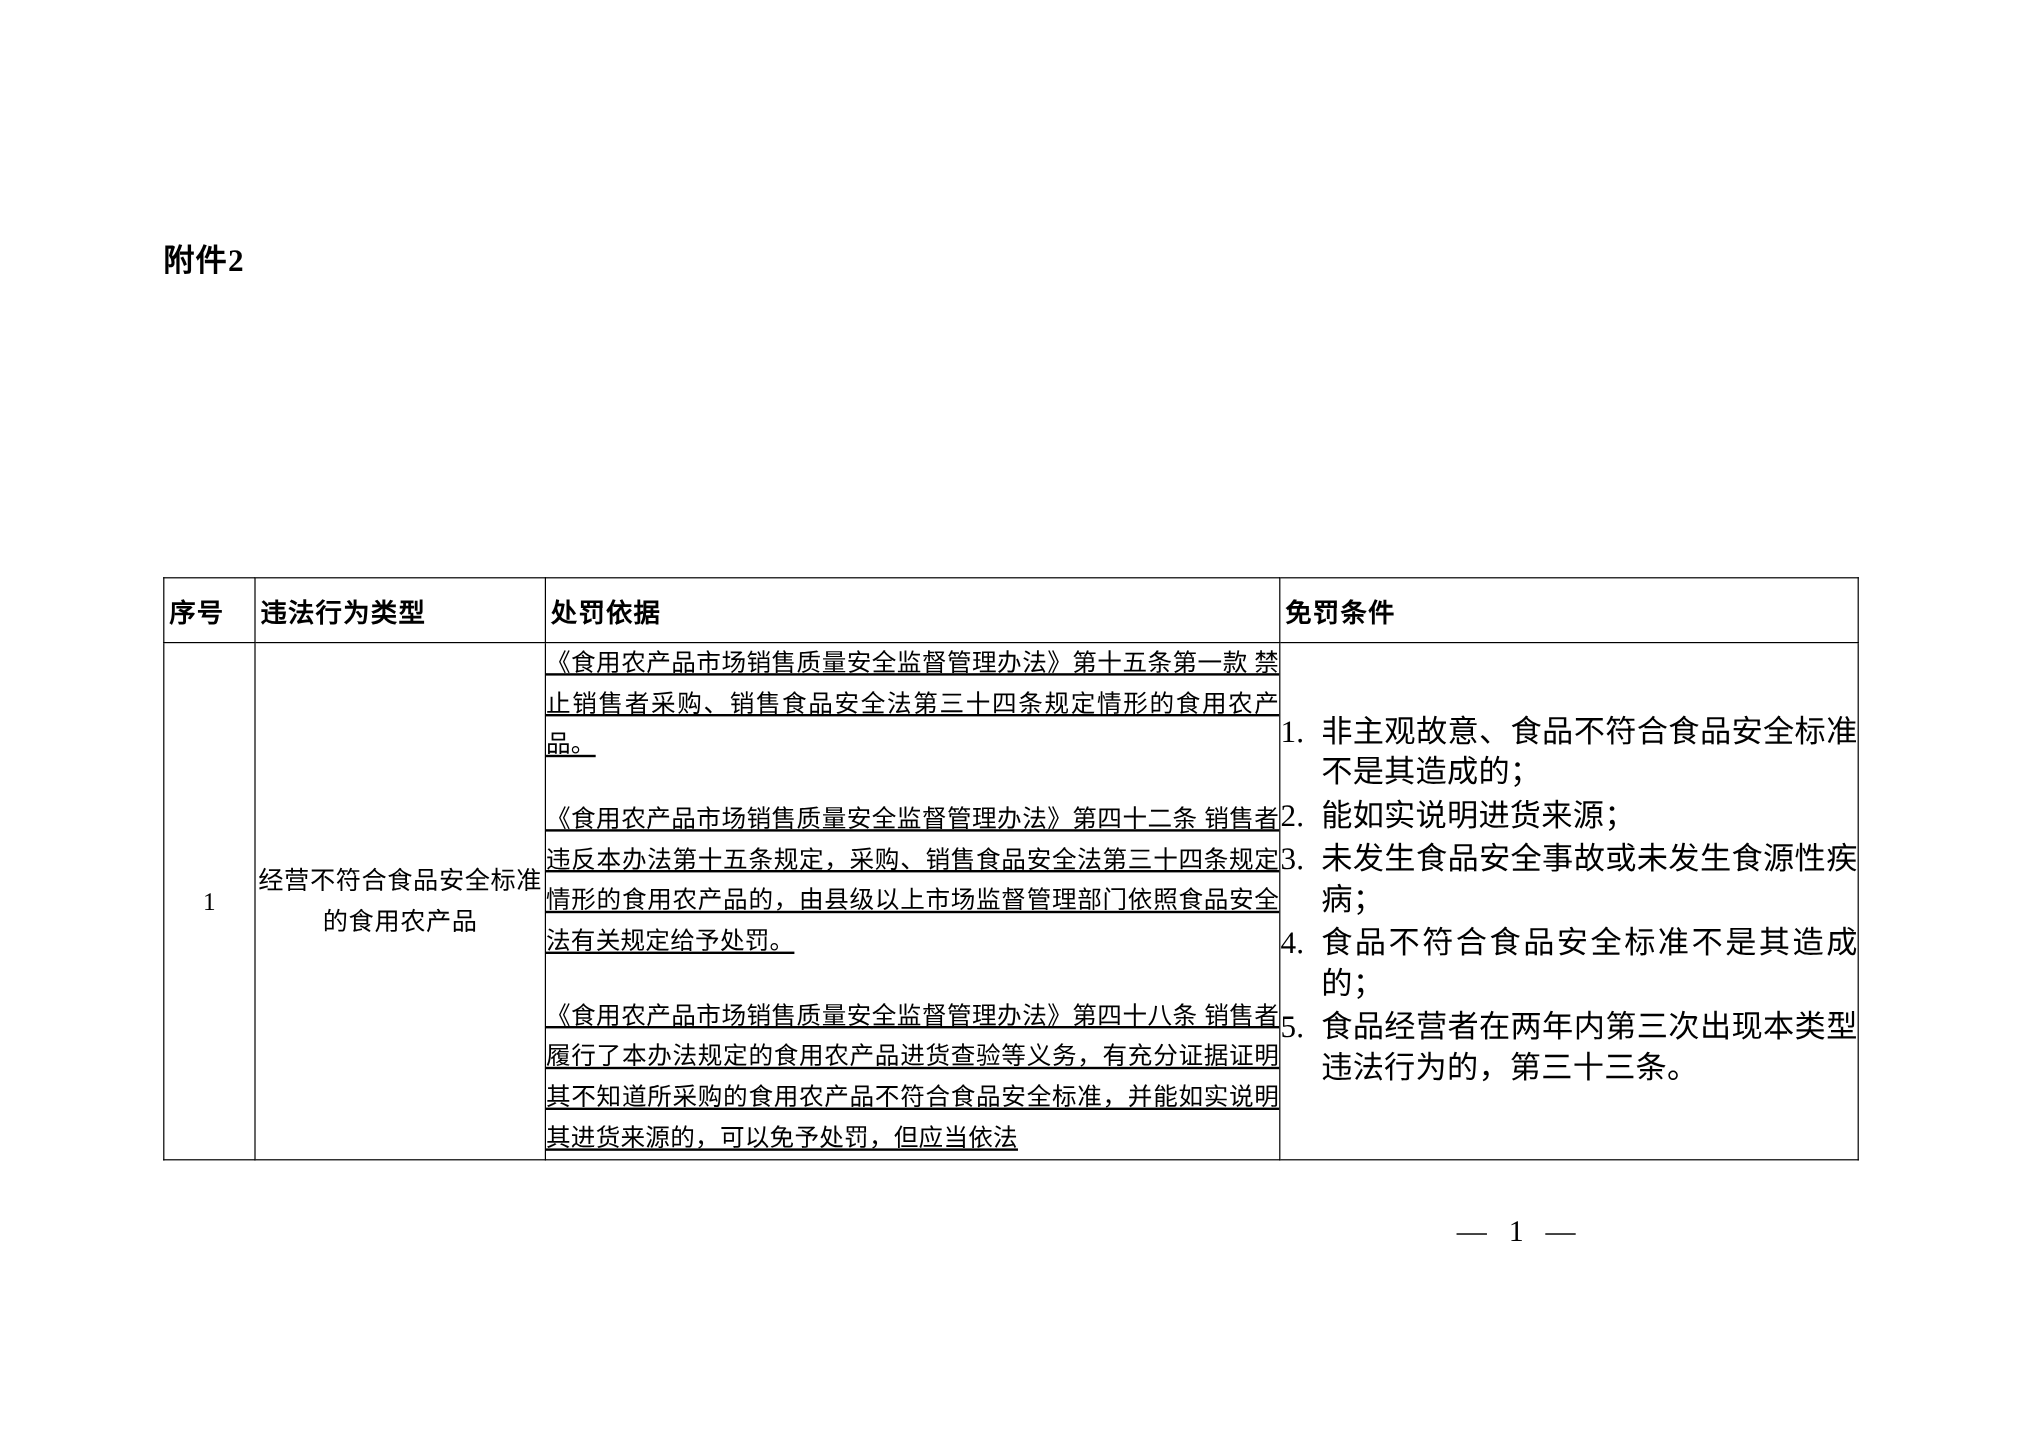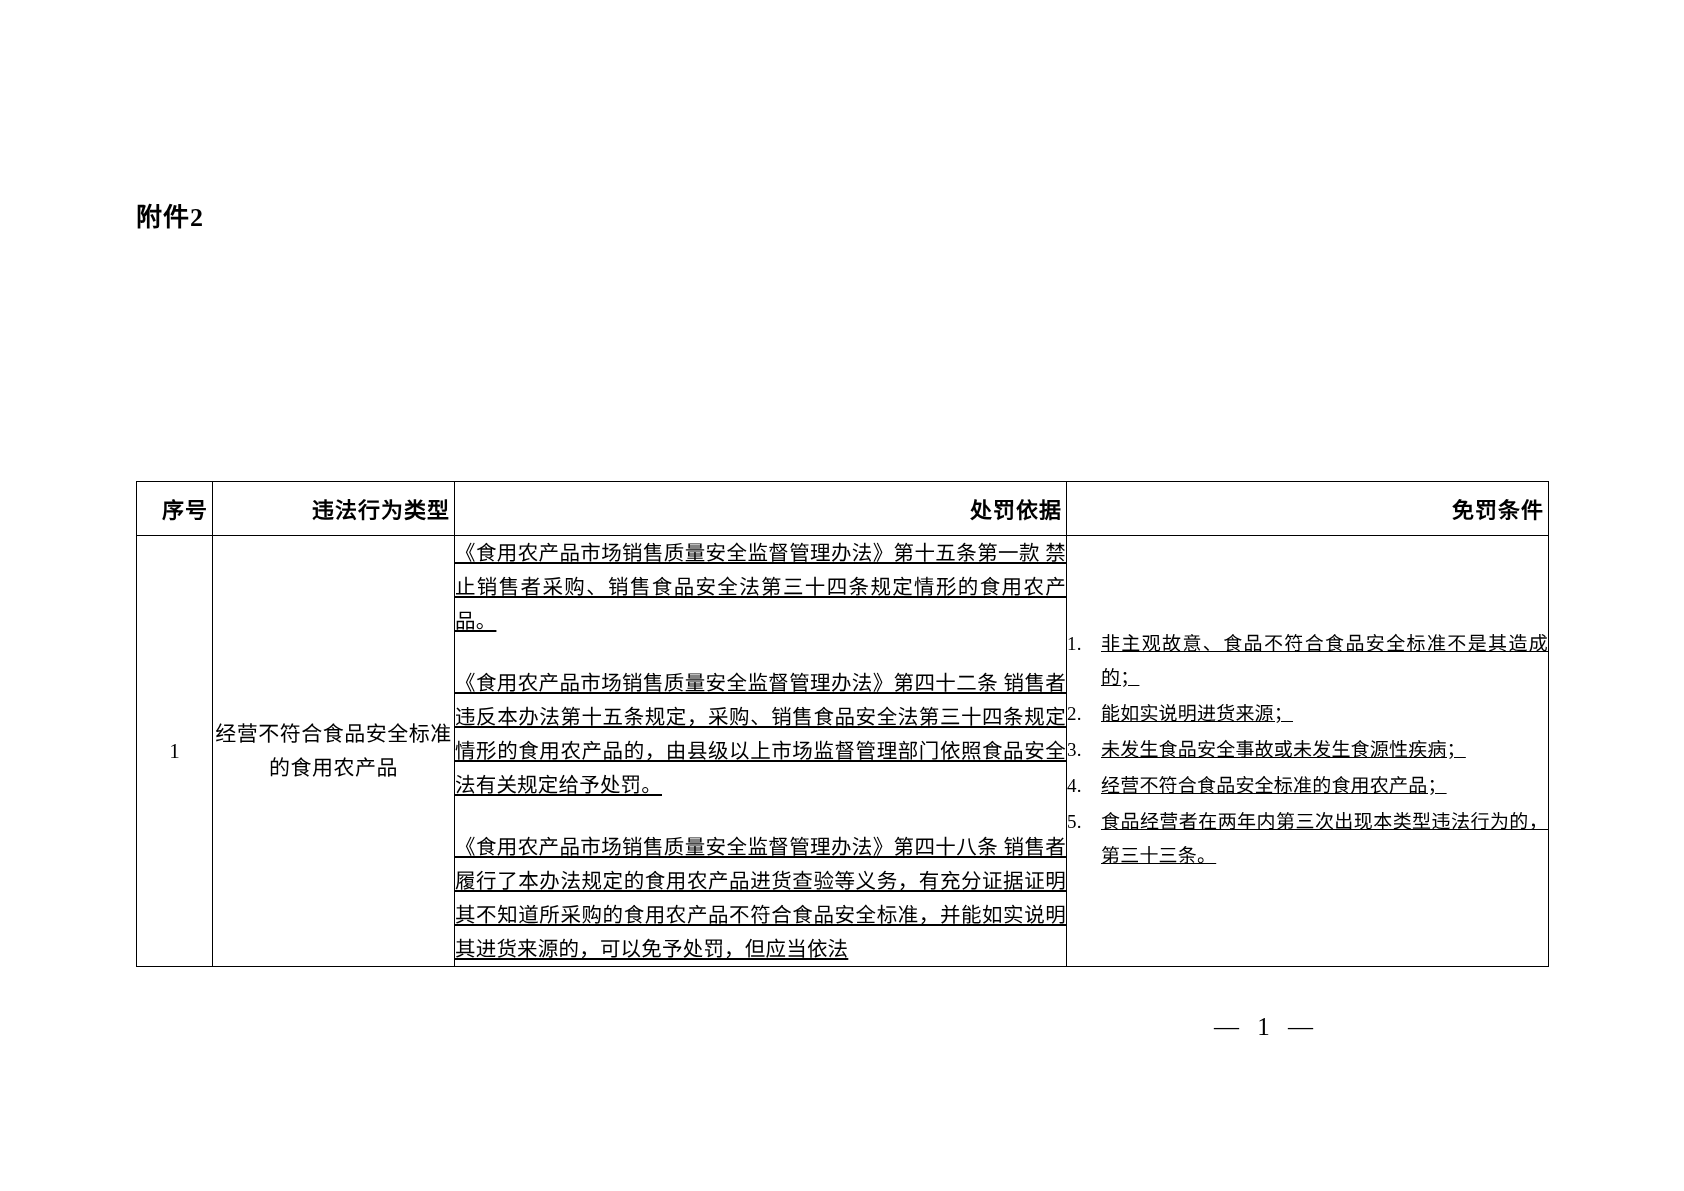--- a/index.html
+++ b/index.html
@@ -60,21 +60,21 @@
     width: 1412px;
     border-collapse: collapse;
     table-layout: fixed;
   }
   table.listing th, table.listing td {
     border: 1px solid #000000;
     vertical-align: middle;
     padding: 0;
   }
   .th-cell {
-    text-align: right;
+    text-align: left;
     font-size: 22px;
     font-weight: bold;
     padding: 10px 4px 11px 4px;
     letter-spacing: 1px;
   }
   .col-seq { width: 76px; }
   .col-type { width: 242px; }
   .col-basis { width: 612px; }
   .col-cond { width: 482px; }
 
@@ -100,26 +100,25 @@
     letter-spacing: 0.2px;
     text-decoration: underline;
   }
   .cell-basis p {
     margin: 0 0 28px 0;
   }
   .cell-basis p:last-child {
     margin-bottom: 0;
   }
   .cell-cond {
-    font-size: 19px;
+    font-size: 26px;
     line-height: 34px;
     padding: 10px 10px 10px 14px;
     vertical-align: middle;
     letter-spacing: 0.2px;
-    text-decoration: underline;
   }
   ol.cond-list {
     margin: 0;
     padding-left: 34px;
     list-style: none;
     counter-reset: condctr;
   }
   ol.cond-list li {
     position: relative;
     margin: 0 0 2px 0;
@@ -180,21 +179,21 @@
         <td class="cell-basis">
           <p>《食用农产品市场销售质量安全监督管理办法》第十五条第一款 禁止销售者采购、销售食品安全法第三十四条规定情形的食用农产品。</p>
           <p>《食用农产品市场销售质量安全监督管理办法》第四十二条 销售者违反本办法第十五条规定，采购、销售食品安全法第三十四条规定情形的食用农产品的，由县级以上市场监督管理部门依照食品安全法有关规定给予处罚。</p>
           <p>《食用农产品市场销售质量安全监督管理办法》第四十八条 销售者履行了本办法规定的食用农产品进货查验等义务，有充分证据证明其不知道所采购的食用农产品不符合食品安全标准，并能如实说明其进货来源的，可以免予处罚，但应当依法</p>
         </td>
         <td class="cell-cond">
           <ol class="cond-list">
             <li>非主观故意、食品不符合食品安全标准不是其造成的；</li>
             <li>能如实说明进货来源；</li>
             <li>未发生食品安全事故或未发生食源性疾病；</li>
-            <li>经营不符合食品安全标准的食用农产品；</li>
+            <li>食品不符合食品安全标准不是其造成的；</li>
             <li>食品经营者在两年内第三次出现本类型违法行为的，第三十三条。</li>
           </ol>
         </td>
       </tr>
     </tbody>
   </table>
 
   <div class="page-number">— 1 —</div>
 
 </div>

